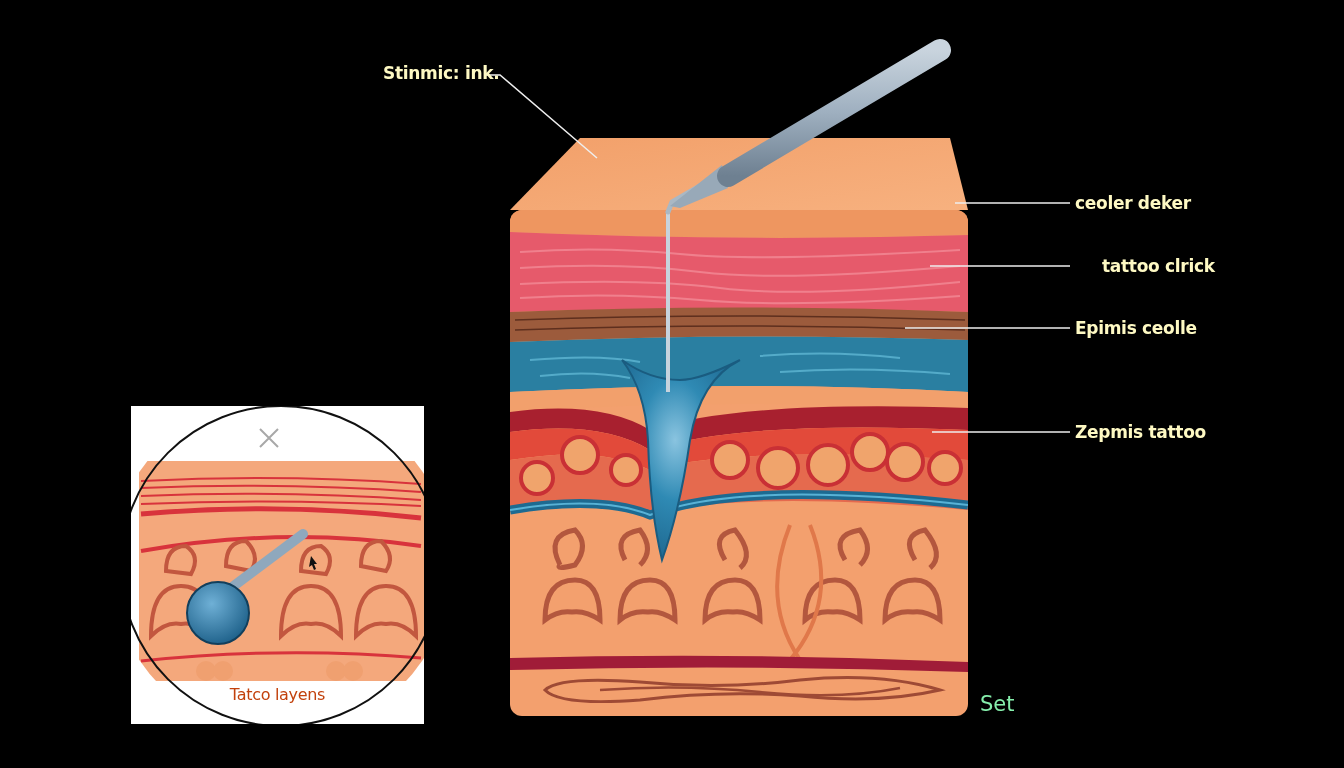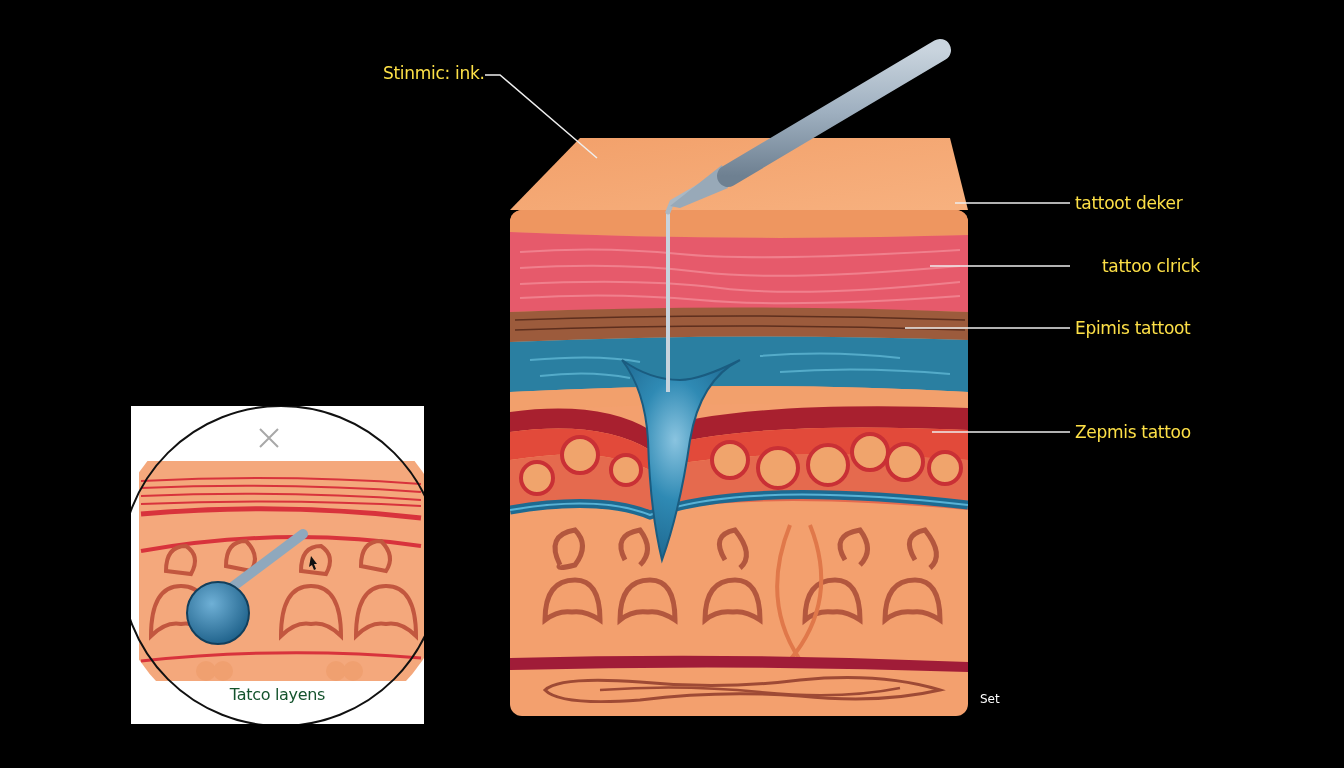--- a/index.html
+++ b/index.html
@@ -1,22 +1,22 @@
 <!DOCTYPE html>
 <html><head>
   <meta charset="utf-8">
   <style>
     html, body { margin:0; padding:0; background:#000; }
     body { width:1344px; height:768px; position:relative; overflow:hidden; font-family:"DejaVu Sans", sans-serif; }
-    .label { position:absolute; color:#fde047; font-size:17px; white-space:nowrap; letter-spacing:-0.3px; }
+    .label { position:absolute; color:#fef9c3; font-size:17px; white-space:nowrap; letter-spacing:-0.3px;font-weight:bold; }
     #diagram-svg { position:absolute; left:0; top:0; }
     .inset { position:absolute; left:131px; top:406px; width:293px; height:318px; background:#fff; overflow:hidden; }
-    .inset-caption { position:absolute; left:0; width:100%; top:279px; text-align:center; font-size:16px; color:#14532d; letter-spacing:-0.3px; }
+    .inset-caption { position:absolute; left:0; width:100%; top:279px; text-align:center; font-size:16px; color:#c2410c; letter-spacing:-0.3px; }
     .inset-close { position:absolute; left:124px; top:18px; width:28px; height:28px; cursor:pointer; }
-    .set-label { position:absolute; left:980px; top:692px; color:#ffffff; font-size:12px; }
+    .set-label { position:absolute; left:980px; top:692px; color:#86efac; font-size:21px; }
   </style>
 </head>
 <body>
 
 <svg id="diagram-svg" width="1344" height="768" viewBox="0 0 1344 768">
   <defs>
     <linearGradient id="topg" x1="0" y1="0" x2="1" y2="1">
       <stop offset="0" stop-color="#f2a06a"></stop>
         <stop offset="1" stop-color="#f7b17f"></stop>
     </linearGradient>
@@ -116,23 +116,23 @@
   </g>
 
   <polyline points="485,75 500,75 597,158" stroke="#eee" stroke-width="1.5" fill="none"></polyline>
   <line x1="955" y1="203" x2="1070" y2="203" stroke="#eee" stroke-width="1.5"></line>
   <line x1="930" y1="266" x2="1070" y2="266" stroke="#eee" stroke-width="1.5"></line>
   <line x1="905" y1="328" x2="1070" y2="328" stroke="#eee" stroke-width="1.5"></line>
   <line x1="932" y1="432" x2="1070" y2="432" stroke="#eee" stroke-width="1.5"></line>
 </svg>
 
 <div class="label" style="left:383px; top:63px;">Stinmic: ink.</div>
-<div class="label" style="left:1075px; top:193px;">tattoot deker</div>
+<div class="label" style="left:1075px; top:193px;">ceoler deker</div>
 <div class="label" style="left:1102px; top:256px;">tattoo clrick</div>
-<div class="label" style="left:1075px; top:318px;">Epimis tattoot</div>
+<div class="label" style="left:1075px; top:318px;">Epimis ceolle</div>
 <div class="label" style="left:1075px; top:422px;">Zepmis tattoo</div>
 <div class="set-label">Set</div>
 
 <div class="inset">
   <svg width="293" height="318" viewBox="0 0 293 318">
     <defs>
       <clipPath id="circ">
           <circle cx="150" cy="160" r="170"></circle>
         </clipPath>
       <radialGradient id="ball" cx="0.4" cy="0.35" r="0.7">

